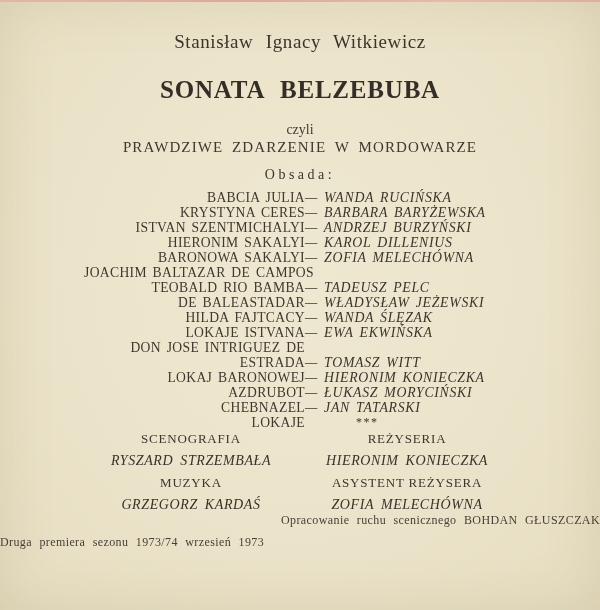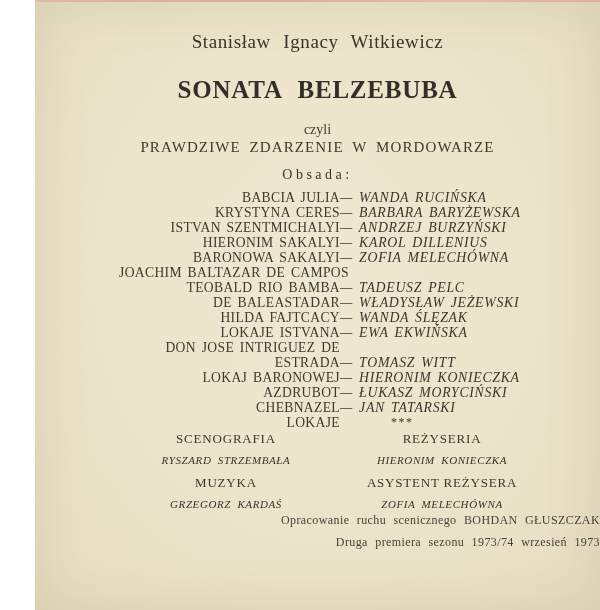--- a/index.html
+++ b/index.html
@@ -13,21 +13,20 @@
     font-family: "Liberation Serif", "DejaVu Serif", serif;
     color: #3e382f;
     position: relative;
   }
   .page {
     position: absolute;
     inset: 0;
     background: #ece4cb;
     background-image: radial-gradient(ellipse at 50% 45%, #efe8d1 0%, #ebe3c9 60%, #e6ddc1 100%);
     box-shadow: inset 0 0 55px rgba(120, 100, 60, 0.14);
-    margin-left: 35px;
   }
   .top-strip {
     position: absolute;
     top: 0; left: 0;
     width: 100%; height: 2px;
     background: linear-gradient(90deg, #e0b3a4 0%, #d9a295 40%, #e3b7a8 75%, #dca89a 100%);
     opacity: 0.85;
   }
   .author {
     position: absolute;
@@ -110,41 +109,41 @@
   .credits-col.left  { top: 431px; left: 60px;  width: 262px; }
   .credits-col.right { top: 431px; left: 278px; width: 258px; }
   .credit-heading {
     font-size: 13px;
     letter-spacing: 0.8px;
     line-height: 16px;
     margin-bottom: 5px;
     color: #3c362d;
   }
   .credit-name {
-    font-size: 11px;
+    font-size: 14px;
     font-style: italic;
     letter-spacing: 0.6px;
     word-spacing: 3px;
     line-height: 17px;
     margin-bottom: 6px;
     color: #38322a;
   }
   .footer-line1 {
     position: absolute;
     top: 513px; left: 0; width: 100%;
     text-align: right;
     font-size: 12px;
     letter-spacing: 0.4px;
     word-spacing: 4px;
     color: #453f35;
   }
   .footer-line2 {
     position: absolute;
     top: 535px; left: 0; width: 100%;
-    text-align: right;
+    text-align: left;
     font-size: 12px;
     letter-spacing: 0.4px;
     word-spacing: 4px;
     color: #453f35;
   }
 </style>
 </head>
 <body>
 
 <div class="page">

